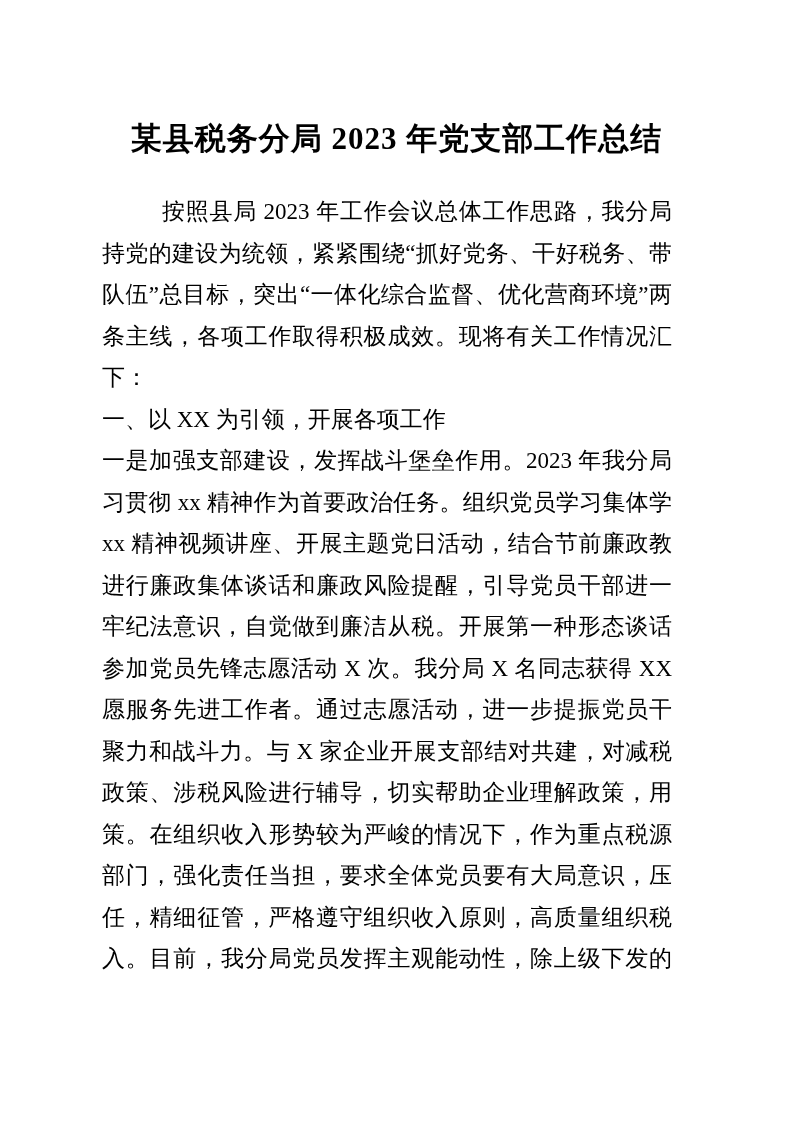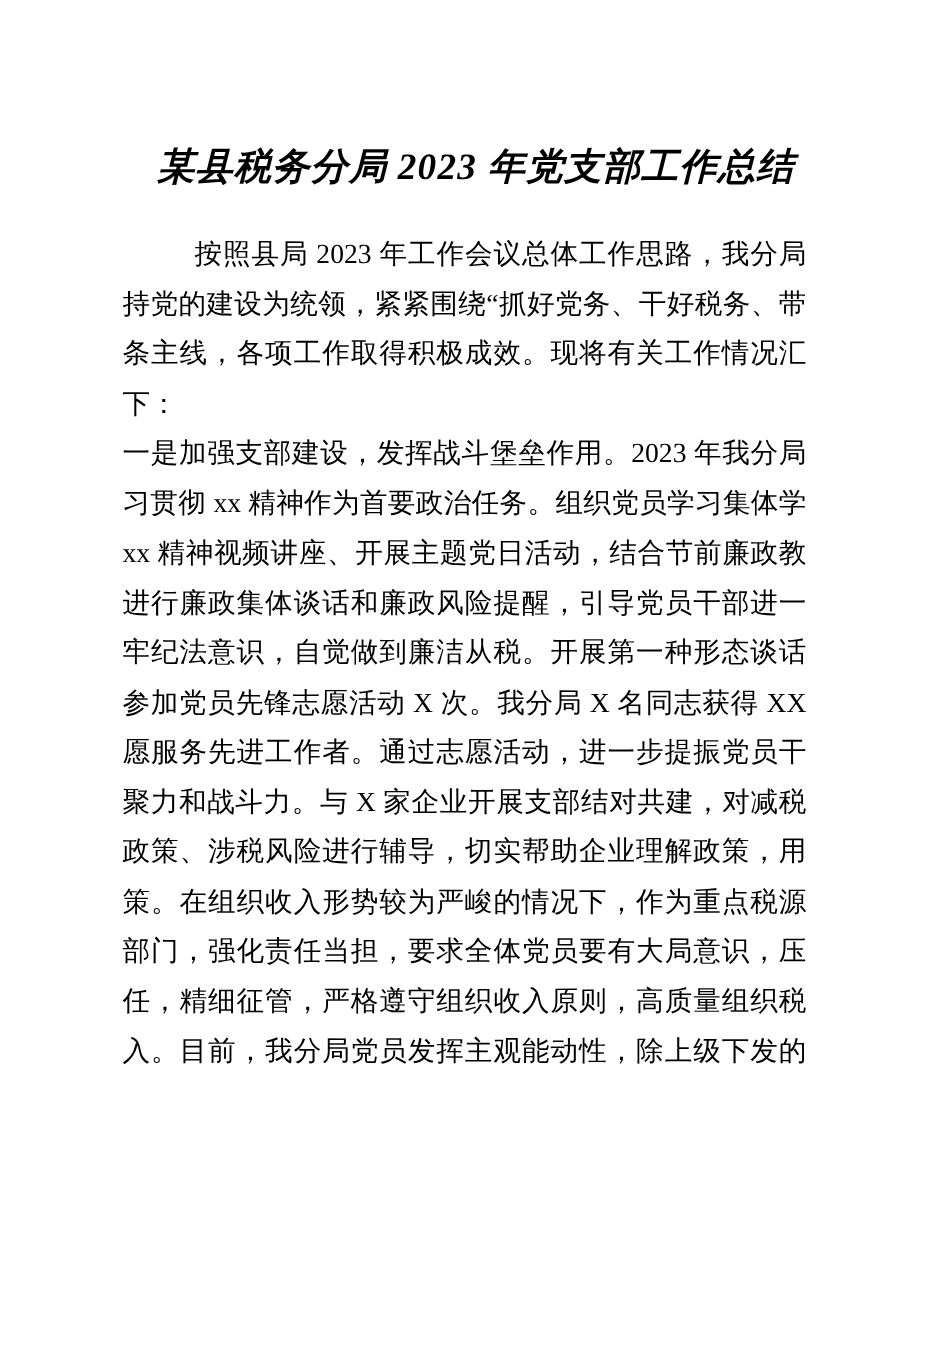--- a/index.html
+++ b/index.html
@@ -21,21 +21,20 @@
     top: 116px;
     left: 0;
     right: 0;
     text-align: center;
     font-size: 31px;
     line-height: 46px;
     font-weight: bold;
     letter-spacing: 1px;
     color: #000000;
     white-space: nowrap;
-    font-style: italic;
   }
   .doc-body {
     position: absolute;
     top: 191px;
     left: 102px;
     right: 121px;
   }
   .line {
     height: 41.5px;
     line-height: 41.5px;
@@ -55,22 +54,24 @@
   }
 </style>
 </head>
 <body>
 
 <div class="page">
   <div class="doc-title">某县税务分局 2023 年党支部工作总结</div>
   <div class="doc-body">
       <div class="line fill indent">按照县局 2023 年工作会议总体工作思路，我分局以坚</div>
       <div class="line fill">持党的建设为统领，紧紧围绕“抓好党务、干好税务、带好</div>
+      <div class="line fill">队伍”总目标，突出“一体化综合监督、优化营商环境”两</div>
       <div class="line fill">条主线，各项工作取得积极成效。现将有关工作情况汇报如</div>
       <div class="line">下：</div>
+      <div class="line">一、以 XX 为引领，开展各项工作</div>
       <div class="line fill">一是加强支部建设，发挥战斗堡垒作用。2023 年我分局把学</div>
       <div class="line fill">习贯彻 xx 精神作为首要政治任务。组织党员学习集体学习</div>
       <div class="line fill">xx 精神视频讲座、开展主题党日活动，结合节前廉政教育，</div>
       <div class="line fill">进行廉政集体谈话和廉政风险提醒，引导党员干部进一步树</div>
       <div class="line fill">牢纪法意识，自觉做到廉洁从税。开展第一种形态谈话 X 次。</div>
       <div class="line fill">参加党员先锋志愿活动 X 次。我分局 X 名同志获得 XX 市志</div>
       <div class="line fill">愿服务先进工作者。通过志愿活动，进一步提振党员干部凝</div>
       <div class="line fill">聚力和战斗力。与 X 家企业开展支部结对共建，对减税降费</div>
       <div class="line fill">政策、涉税风险进行辅导，切实帮助企业理解政策，用好政</div>
       <div class="line fill">策。在组织收入形势较为严峻的情况下，作为重点税源管理</div>

